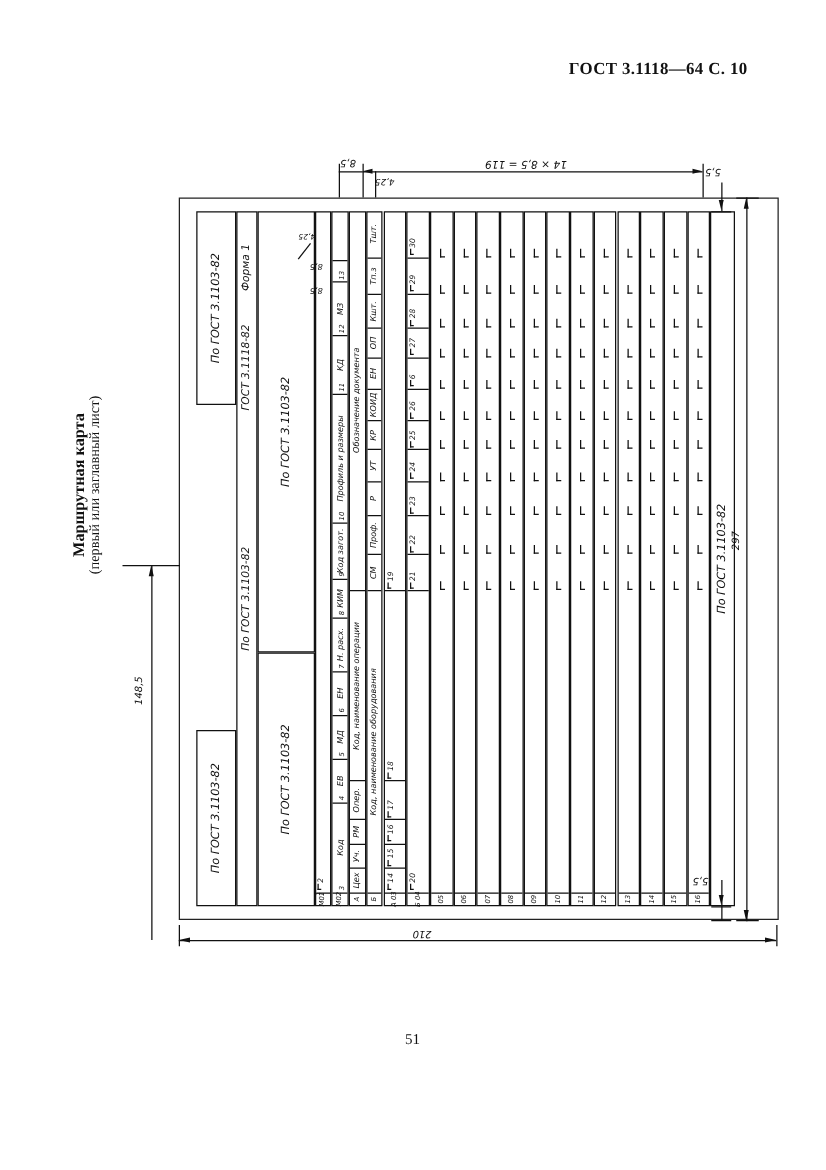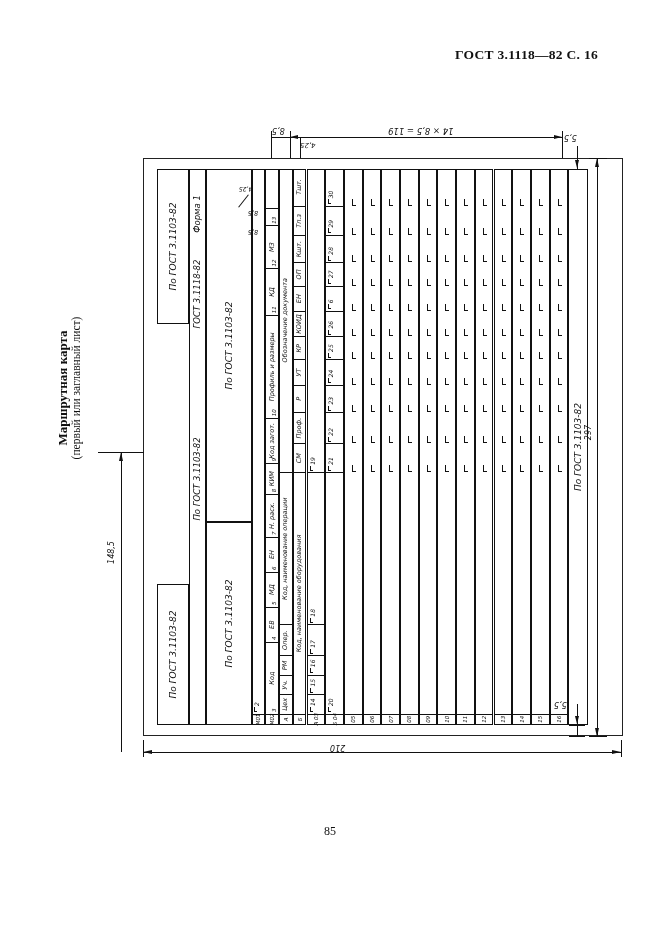--- a/index.html
+++ b/index.html
@@ -36,21 +36,21 @@
   .r90m{transform:rotate(-90deg);}
   .ar{position:absolute;width:0;height:0;border:solid transparent;}
   .ar-u{border-width:0 2.5px 9px 2.5px;border-bottom-color:#111;}
   .ar-d{border-width:9px 2.5px 0 2.5px;border-top-color:#111;}
   .ar-l{border-width:2.5px 9px 2.5px 0;border-right-color:#111;}
   .ar-r{border-width:2.5px 0 2.5px 9px;border-left-color:#111;}
 </style>
 </head>
 <body>
 
-<div class="abs pghdr" style="left:455px;top:47px;">ГОСТ 3.1118—82 С. 16</div>
+<div class="abs pghdr" style="left:455px;top:47px;">ГОСТ 3.1118—64 С. 10</div>
 
 <div class="abs sidewrap">
   <div class="siderot">
     <div class="sct">Маршрутная карта</div>
     <div class="scs">(первый или заглавный лист)</div>
   </div>
 </div>
 
 <div class="abs formwrap">
   <div class="formrot">
@@ -452,13 +452,13 @@
 <div class="dl" style="left:299.5px;top:137px;width:1px;height:21px;"></div>
 <div class="dl" style="left:562px;top:131px;width:1px;height:27px;"></div>
 <div class="dl" style="left:271px;top:137px;width:19px;height:1px;"></div>
 <div class="dl" style="left:290px;top:137px;width:272px;height:1px;"></div>
 <div class="ar ar-l" style="left:290px;top:134.5px;border-right-width:8px;"></div>
 <div class="ar ar-r" style="left:554px;top:134.5px;border-left-width:8px;"></div>
 <div class="dlab r180" style="left:272px;top:126px;">8,5</div>
 <div class="dlab r180" style="left:300px;top:141px;font-size:7px;">4,25</div>
 <div class="dlab r180" style="left:388px;top:126px;font-size:8.5px;">14 × 8,5 = 119</div>
 
-<div class="abs pgnum" style="left:324px;top:824px;">85</div>
+<div class="abs pgnum" style="left:324px;top:824px;">51</div>
 
 </body></html>

